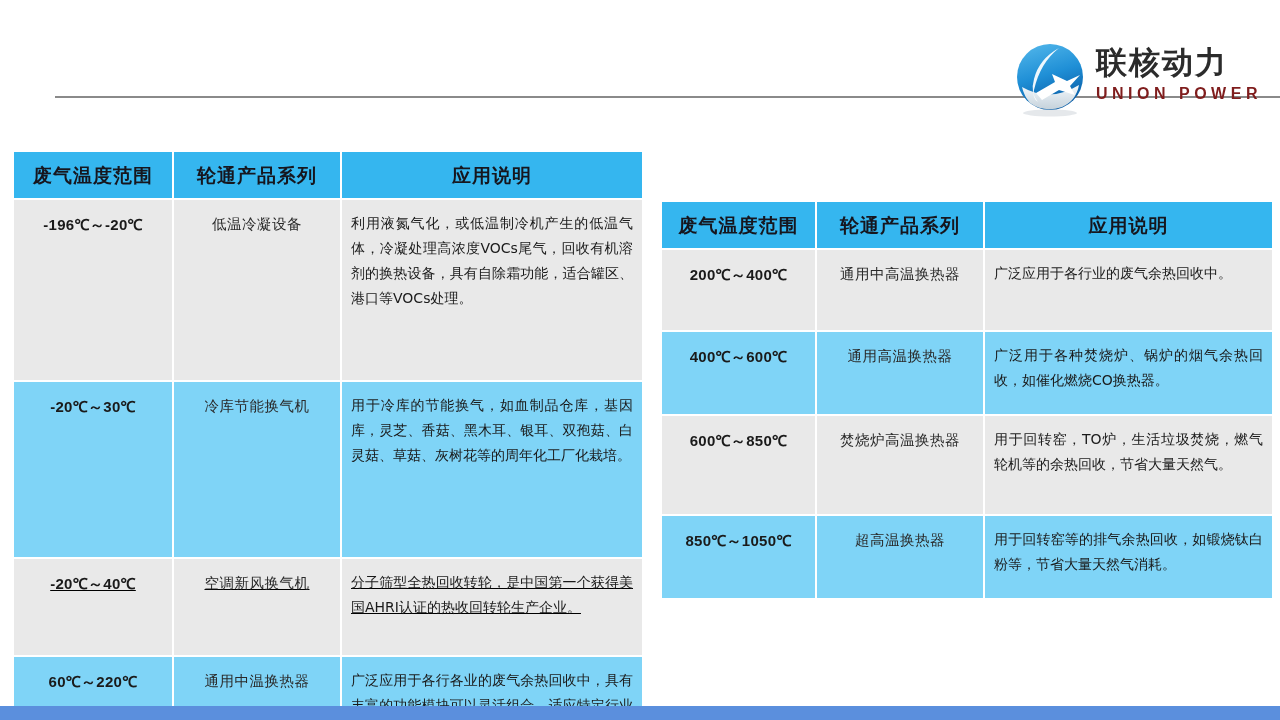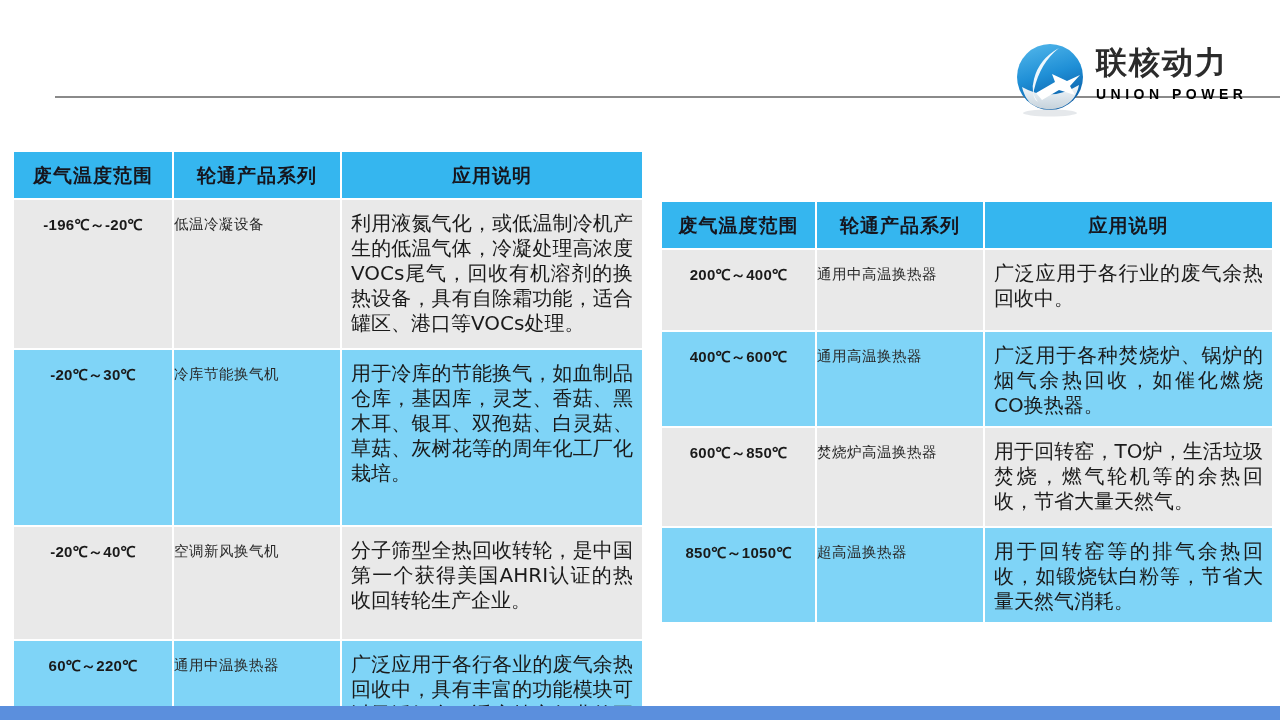--- a/index.html
+++ b/index.html
@@ -66,23 +66,23 @@
   }
   .logo-cn {
     font-size: 31px;
     font-weight: bold;
     color: #2b2b2b;
     letter-spacing: 2px;
     line-height: 38px;
     font-family: "DejaVu Sans", "Liberation Sans", sans-serif;
   }
   .logo-en {
-    font-size: 14px;
-    font-weight: bold;
-    color: #000000;
+    font-size: 16px;
+    font-weight: bold;
+    color: #7f1d1d;
     letter-spacing: 4.5px;
     line-height: 26px;
     font-family: "Liberation Sans", sans-serif;
   }
 
   
   .tbl {
     position: absolute;
     border-collapse: separate;
     border-spacing: 2px;
@@ -109,28 +109,29 @@
   .c-range {
     text-align: center;
     font-weight: bold;
     font-size: 15px;
     color: #1a1a1a;
     padding-top: 14px !important;
     letter-spacing: 0.3px;
     font-family: "Liberation Sans", sans-serif;
   }
   .c-series {
+    text-align: center;
     font-size: 14.5px;
     color: #2a2a2a;
     padding-top: 15px !important;
     letter-spacing: 0.5px;
     font-family: "DejaVu Sans", "Liberation Sans", sans-serif;
   }
   .c-desc {
-    font-size: 20px;
+    font-size: 14px;
     color: #1a1a1a;
     line-height: 25px;
     padding: 11px 9px 8px 9px !important;
     text-align: justify;
     text-justify: inter-ideograph;
     font-family: "DejaVu Sans", "Liberation Sans", sans-serif;
   }
 
   #table-left  { left: 12px;  top: 150px; width: 628px; }
   #table-right { left: 660px; top: 200px; width: 610px; }
@@ -186,31 +187,31 @@
       <col style="width:300px">
     </colgroup>
   <thead>
     <tr>
       <th class="hdr-cell">废气温度范围</th>
       <th class="hdr-cell">轮通产品系列</th>
       <th class="hdr-cell">应用说明</th>
     </tr>
   </thead>
   <tbody>
-    <tr style="height: 148px;">
+    <tr style="height: 180px;">
       <td class="c-range">-196℃～-20℃</td>
       <td class="c-series">低温冷凝设备</td>
       <td class="c-desc">利用液氮气化，或低温制冷机产生的低温气体，冷凝处理高浓度VOCs尾气，回收有机溶剂的换热设备，具有自除霜功能，适合罐区、港口等VOCs处理。</td>
     </tr>
     <tr class="alt" style="height: 175px;">
       <td class="c-range">-20℃～30℃</td>
       <td class="c-series">冷库节能换气机</td>
       <td class="c-desc">用于冷库的节能换气，如血制品仓库，基因库，灵芝、香菇、黑木耳、银耳、双孢菇、白灵菇、草菇、灰树花等的周年化工厂化栽培。</td>
     </tr>
-    <tr style="height: 112px;">
+    <tr style="height: 96px; text-decoration: underline;">
       <td class="c-range">-20℃～40℃</td>
       <td class="c-series">空调新风换气机</td>
       <td class="c-desc">分子筛型全热回收转轮，是中国第一个获得美国AHRI认证的热收回转轮生产企业。</td>
     </tr>
     <tr class="alt" style="height: 146px;">
       <td class="c-range">60℃～220℃</td>
       <td class="c-series">通用中温换热器</td>
       <td class="c-desc">广泛应用于各行各业的废气余热回收中，具有丰富的功能模块可以灵活组合，适应特定行业的要求，如RTO节能，软包装节能，涂布机节能，浸胶机节能等等。</td>
     </tr>
   </tbody>

